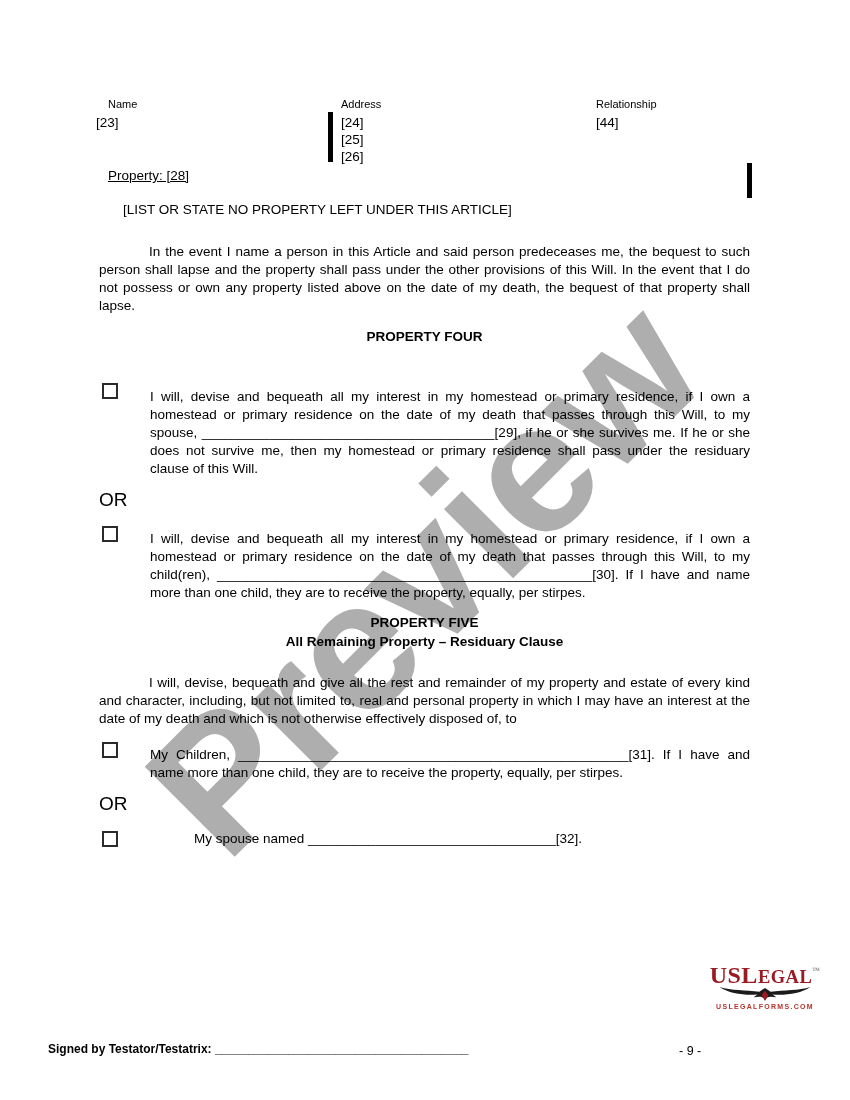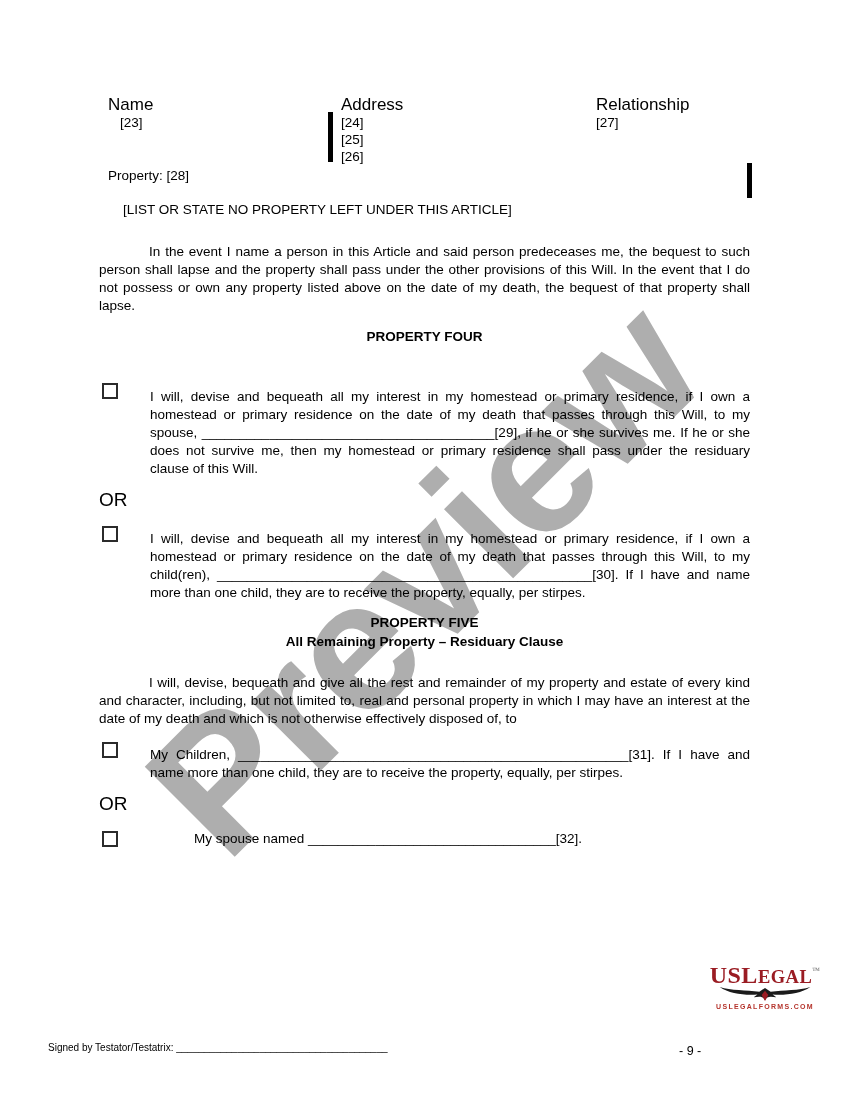--- a/index.html
+++ b/index.html
@@ -26,31 +26,31 @@
     z-index: 0;
     letter-spacing: -2px;
   }
   .content { position: relative; z-index: 1; }
   .abs { position: absolute; }
   .body-text { font-size: 13.5px; line-height: 18px; }
   .justified { text-align: justify; margin-top: 6px; }
   .indent { text-indent: 50px; }
   .heading { font-weight: bold; font-size: 13.5px; line-height: 19px; text-align: center; }
   .caps-line { font-size: 13.5px; }
-  .col-header { font-size: 17px; line-height: 17px; }
+  .col-header { font-size: 11px; line-height: 17px; }
   .col-val { font-size: 13.5px; line-height: 17px; }
   .vbar { background: #000; }
   .checkbox {
     position: absolute;
     width: 16px; height: 16px;
     border: 2px solid #2b2b2b;
     background: #fff;
   }
   .or-label { font-size: 19px; }
-  .footer-text { font-size: 10px; }
+  .footer-text { font-size: 12px; font-weight: bold; }
   .pagenum { font-size: 12.5px; }
   .logo-wrap { text-align: center; width: 120px; }
   .logo-brand {
     font-family: "Liberation Serif", serif;
     font-weight: bold;
     color: #9a1c23;
     font-size: 24px;
     line-height: 22px;
     letter-spacing: 0.5px;
     white-space: nowrap;
@@ -69,33 +69,33 @@
 <div class="page">
 
   <div class="watermark">Preview</div>
 
   <div class="content">
 
     <div class="abs col-header" style="left:108px; top:96px;">Name</div>
     <div class="abs col-header" style="left:341px; top:96px;">Address</div>
     <div class="abs col-header" style="left:596px; top:96px;">Relationship</div>
 
-    <div class="abs col-val" style="left:120px; top:114px;text-align:center;">[23]</div>
+    <div class="abs col-val" style="left:96px; top:114px;text-align:center;">[23]</div>
 
     <div class="abs vbar" style="left:328px; top:112px; width:5px; height:50px;"></div>
 
     <div class="abs" style="left:341px; top:114px;">
       <div class="col-val">[24]</div>
       <div class="col-val">[25]</div>
       <div class="col-val">[26]</div>
     </div>
 
-    <div class="abs col-val" style="left:596px; top:114px;">[27]</div>
+    <div class="abs col-val" style="left:596px; top:114px;">[44]</div>
 
-    <div class="abs body-text" style="left:108px; top:167px;">Property: [28]</div>
+    <div class="abs body-text" style="left:108px; top:167px;text-decoration:underline;">Property: [28]</div>
 
     <div class="abs vbar" style="left:747px; top:163px; width:5px; height:35px;"></div>
 
     <div class="abs caps-line" style="left:99px; top:202px;margin-left:24px;">[LIST OR STATE NO PROPERTY LEFT UNDER THIS ARTICLE]</div>
 
     <div class="abs body-text justified indent" style="left:99px; top:237px; width:651px;">In the event I name a person in this Article and said person predeceases me, the bequest to such person shall lapse and the property shall pass under the other provisions of this Will.  In the event that I do not possess or own any property listed above on the date of my death, the bequest of that property shall lapse.</div>
 
     <div class="abs" style="left:99px; top:327px; width:651px;">
       <div class="heading">PROPERTY FOUR</div>
     </div>

